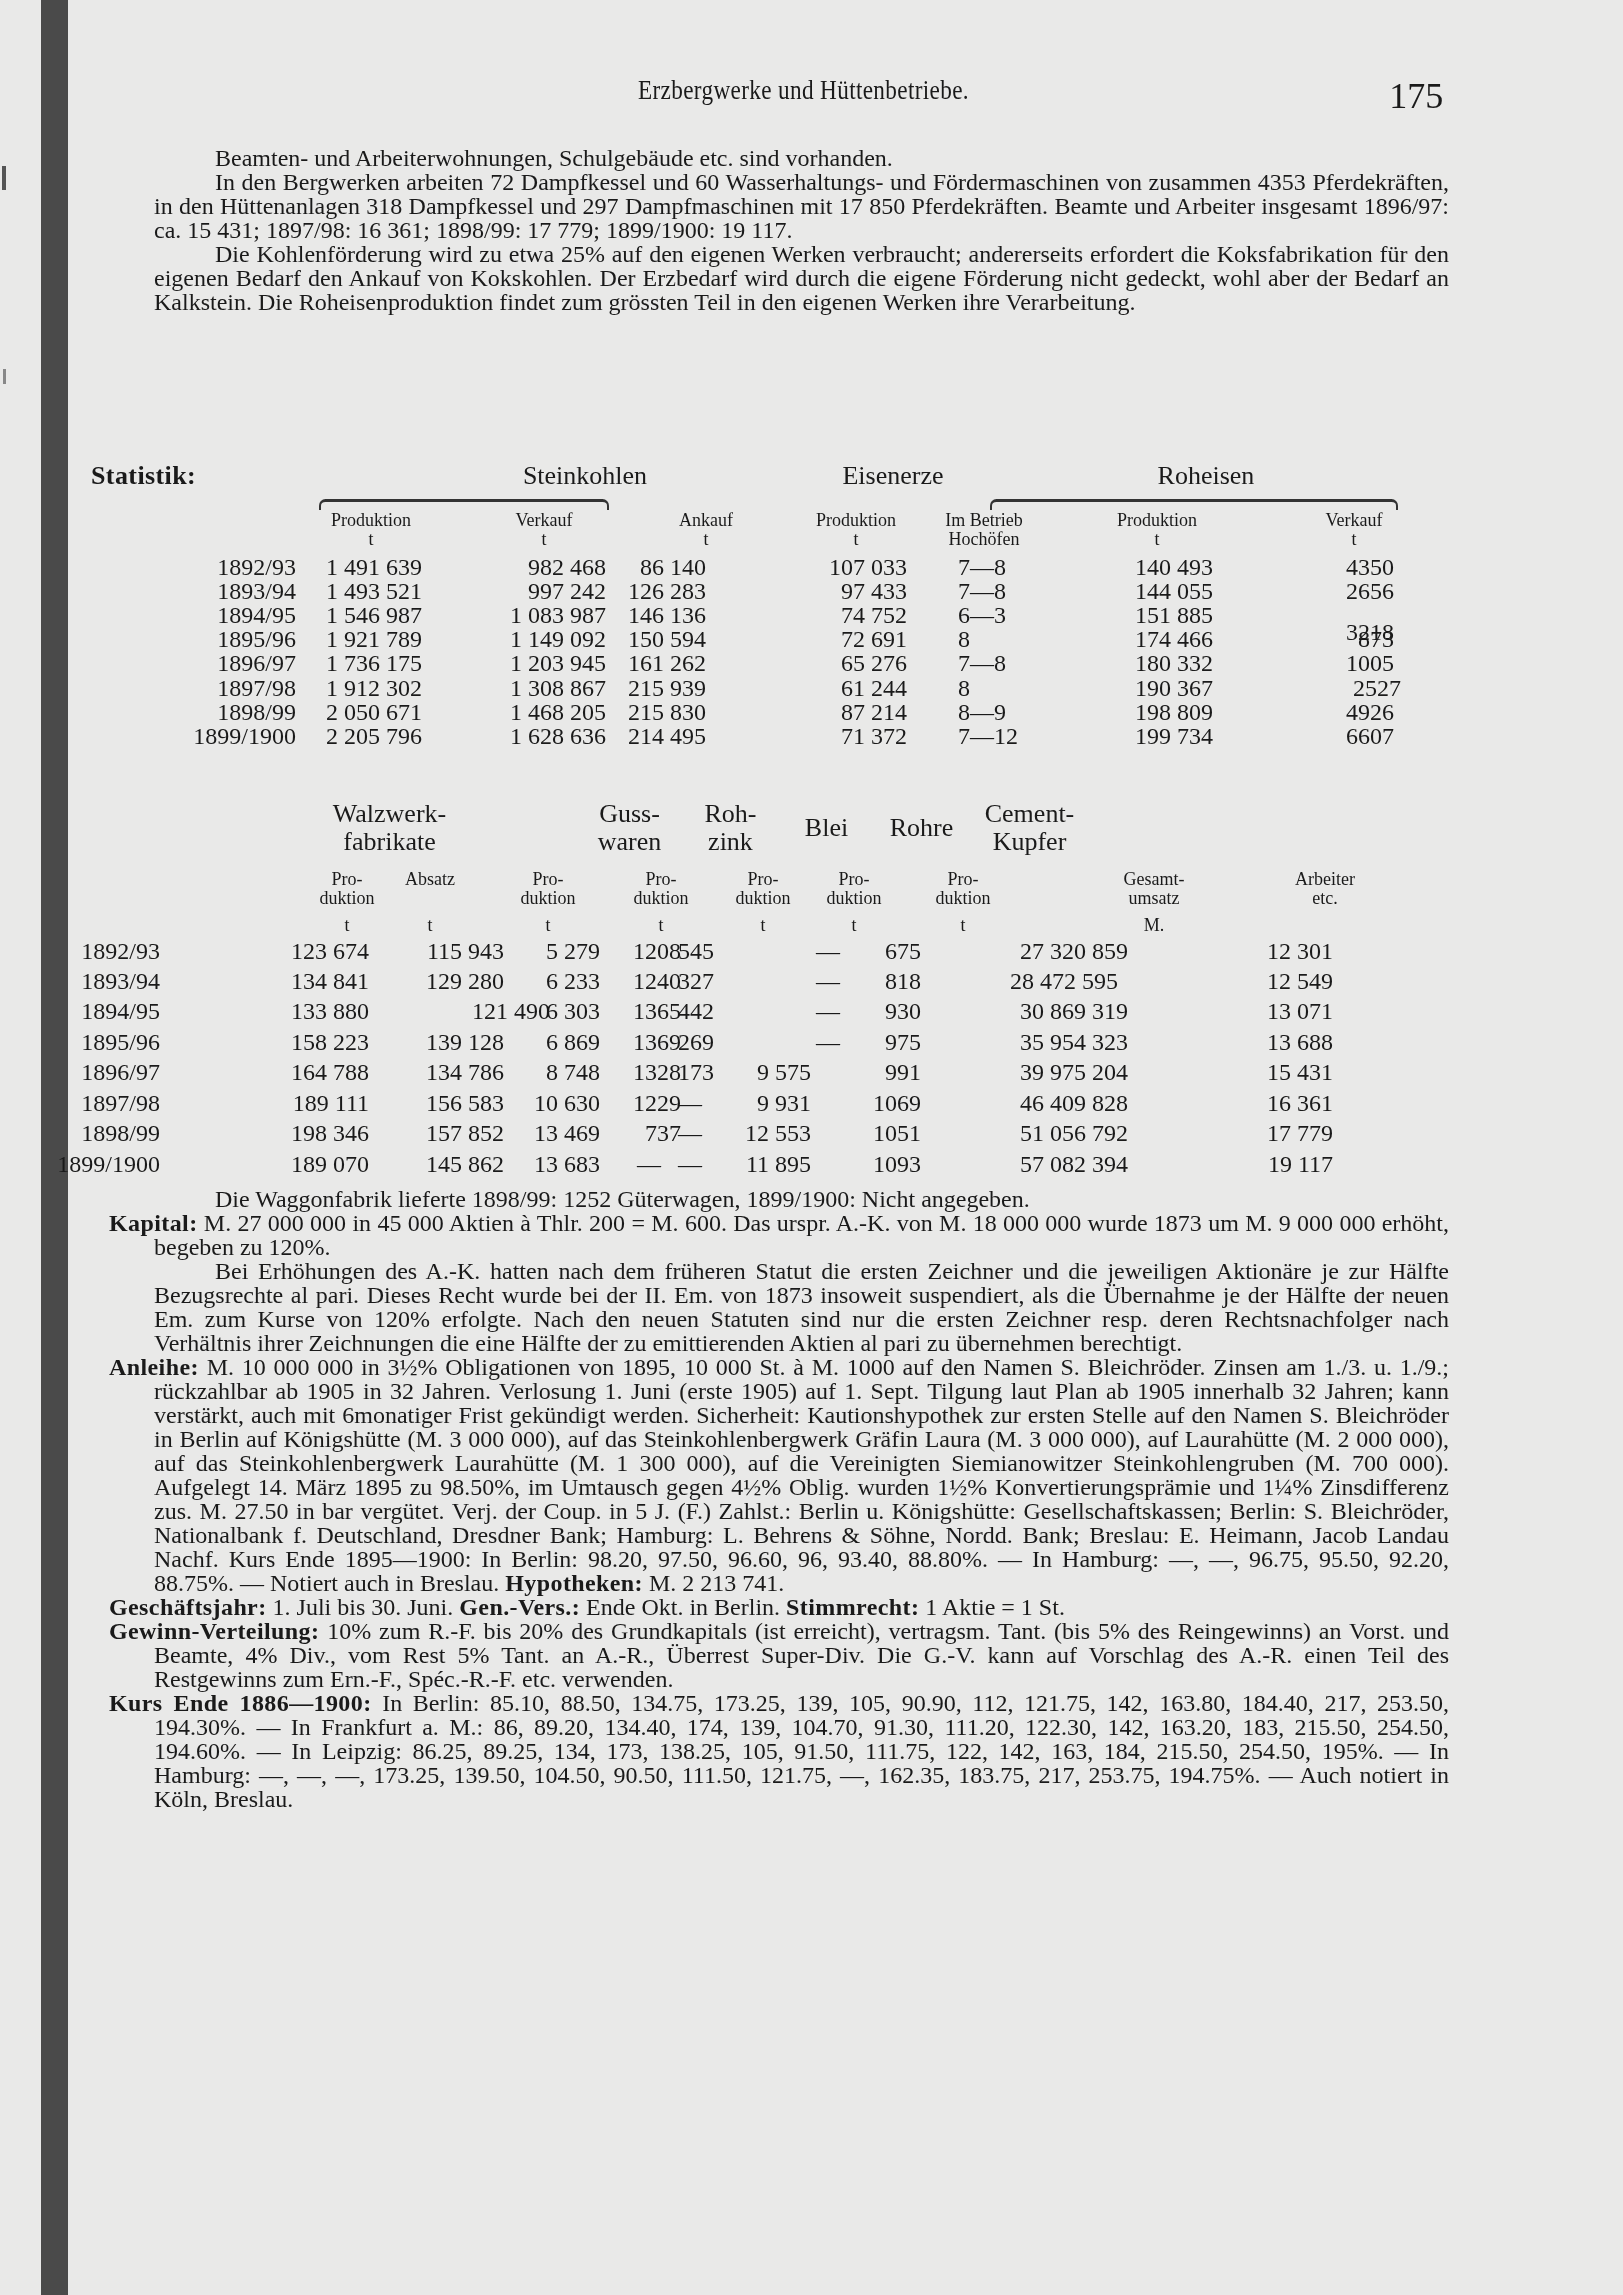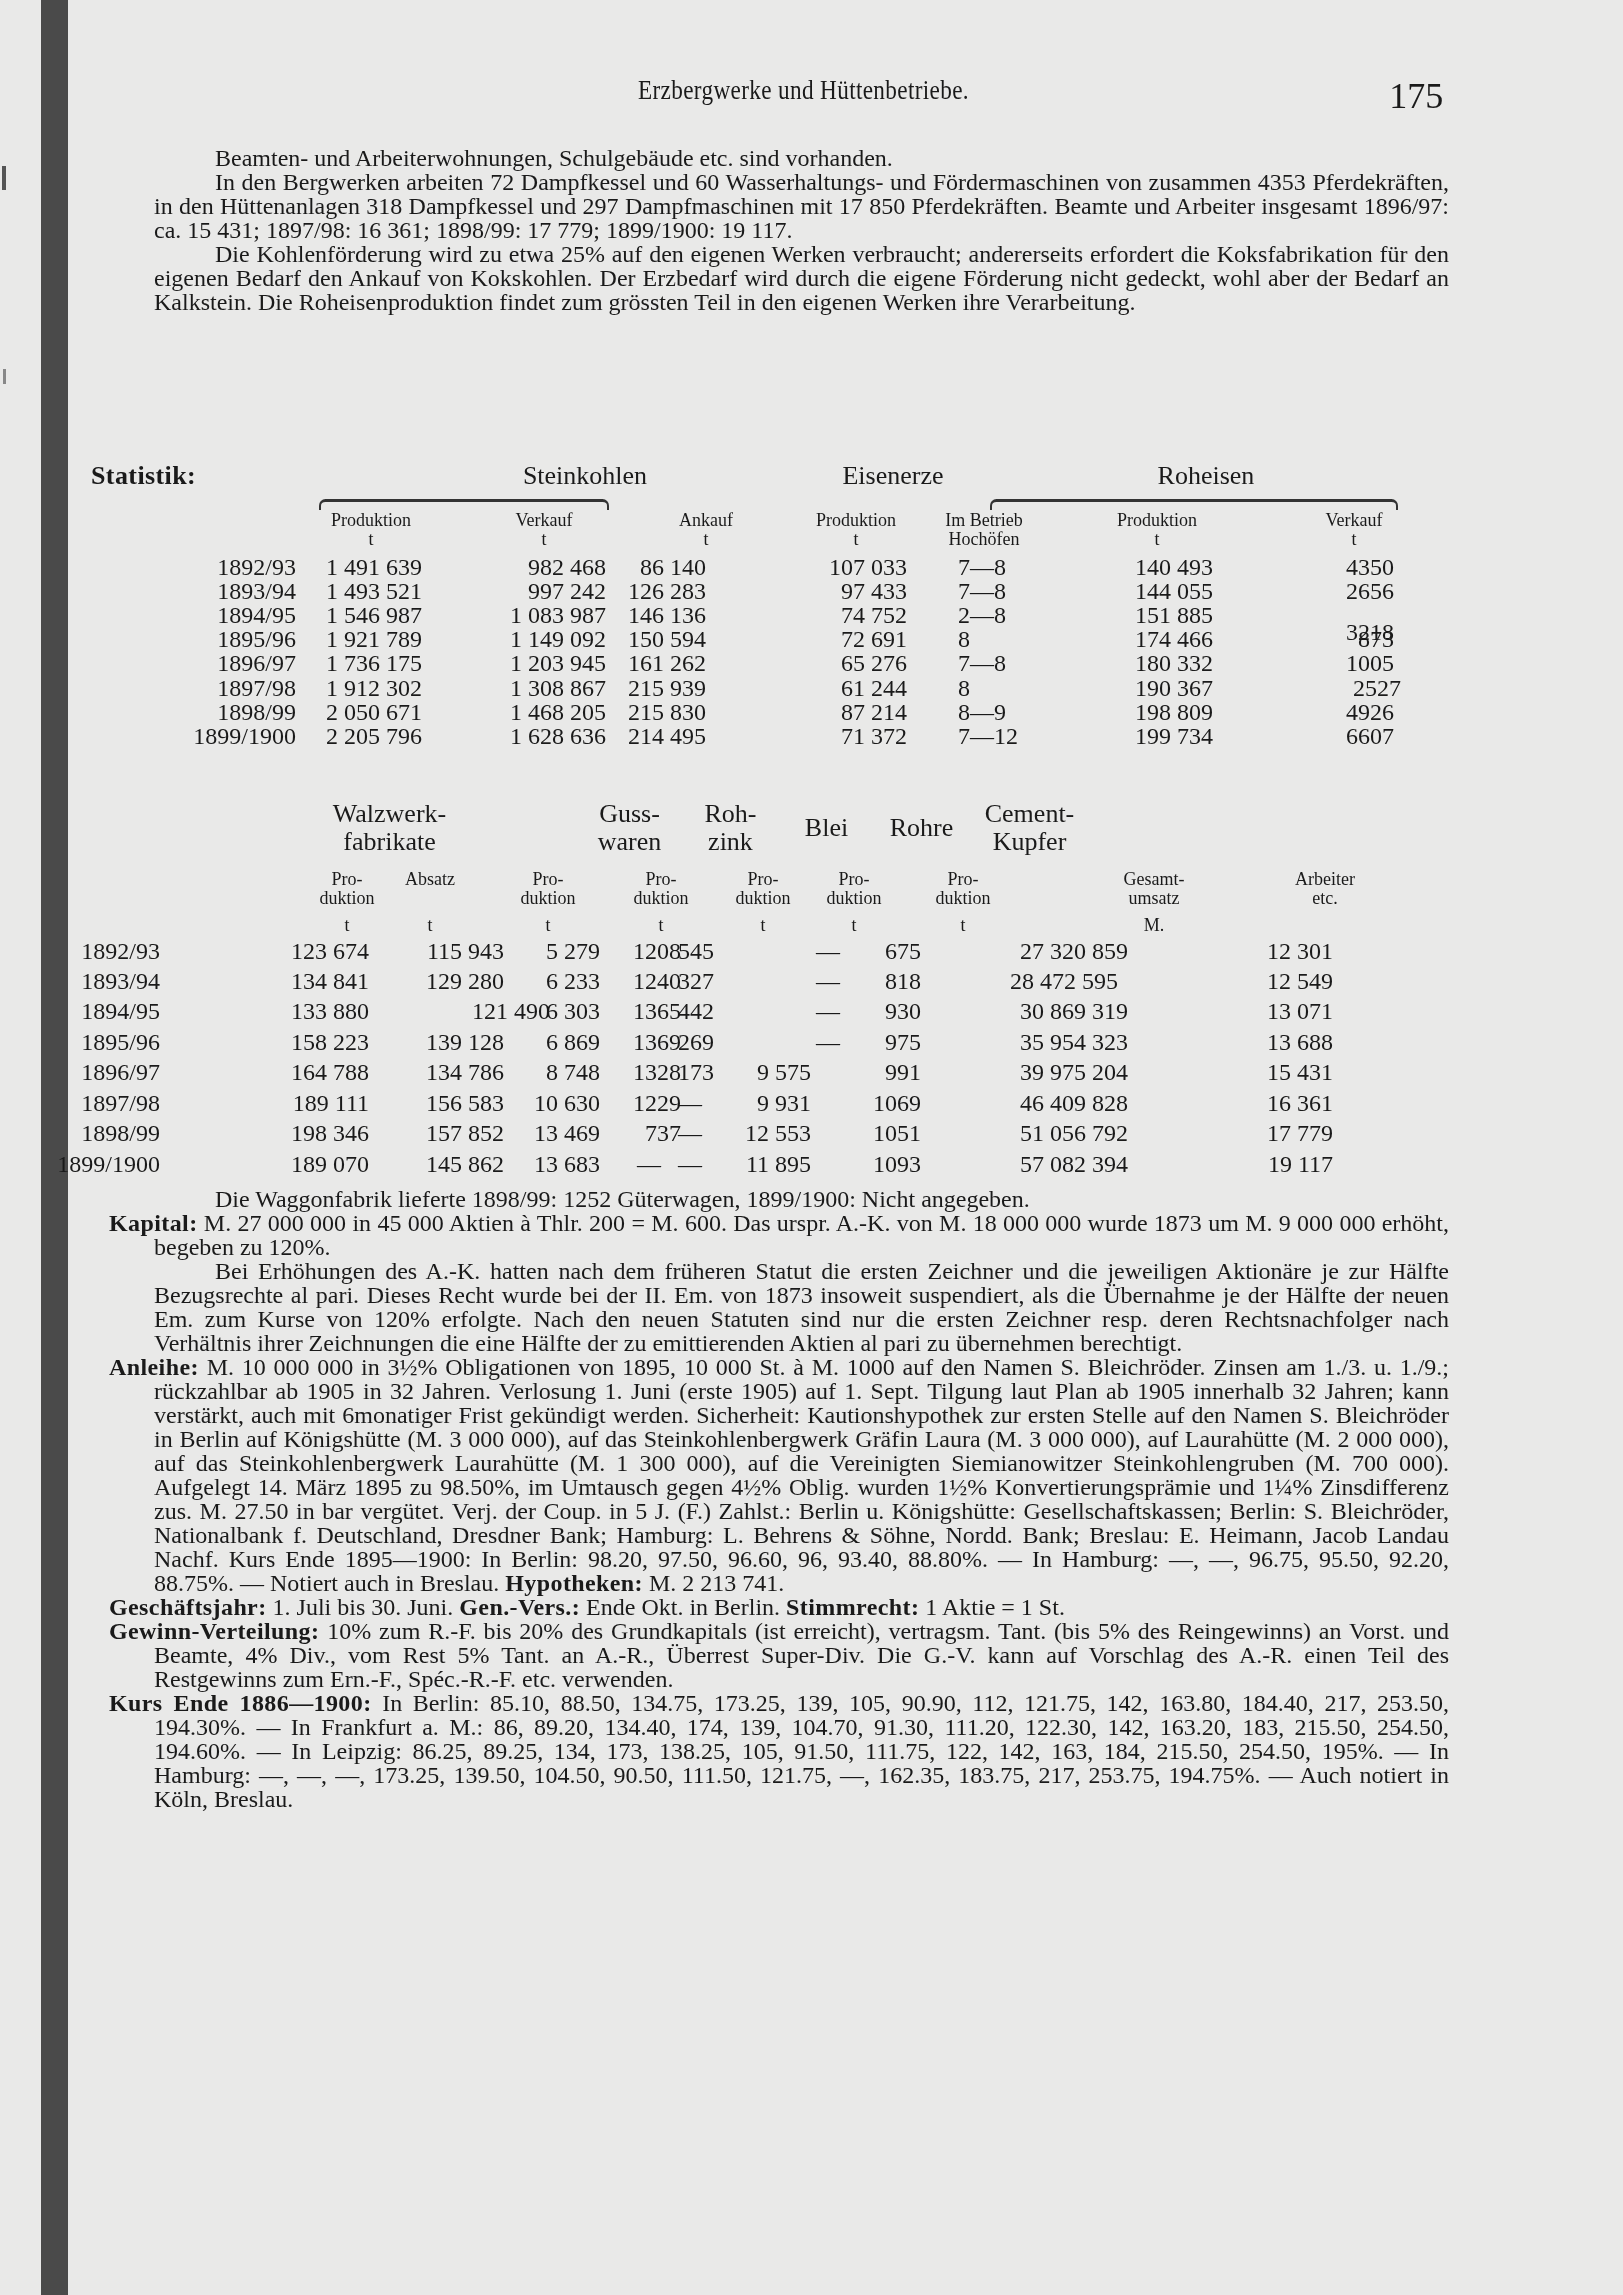--- a/index.html
+++ b/index.html
@@ -91,21 +91,21 @@
         <div class="cell" style="left:958px; text-align:left;">7—8</div>
         <div class="cell" style="right:410px;">144 055</div>
         <div class="cell" style="right:229px;">2656</div>
       </div>
       <div class="row" style="top:602px; width:1623px;">
         <div class="cell" style="right:1327px;">1894/95</div>
         <div class="cell" style="right:1201px;">1 546 987</div>
         <div class="cell" style="right:1017px;">1 083 987</div>
         <div class="cell" style="right:917px;">146 136</div>
         <div class="cell" style="right:716px;">74 752</div>
-        <div class="cell" style="left:958px; text-align:left;">2—8</div>
+        <div class="cell" style="left:958px; text-align:left;">6—3</div>
         <div class="cell" style="right:410px;">151 885</div>
         <div class="cell" style="right:229px;margin-top:17px;">3218</div>
       </div>
       <div class="row" style="top:626px; width:1623px;">
         <div class="cell" style="right:1327px;">1895/96</div>
         <div class="cell" style="right:1201px;">1 921 789</div>
         <div class="cell" style="right:1017px;">1 149 092</div>
         <div class="cell" style="right:917px;">150 594</div>
         <div class="cell" style="right:716px;">72 691</div>
         <div class="cell" style="left:958px; text-align:left;">8</div>

